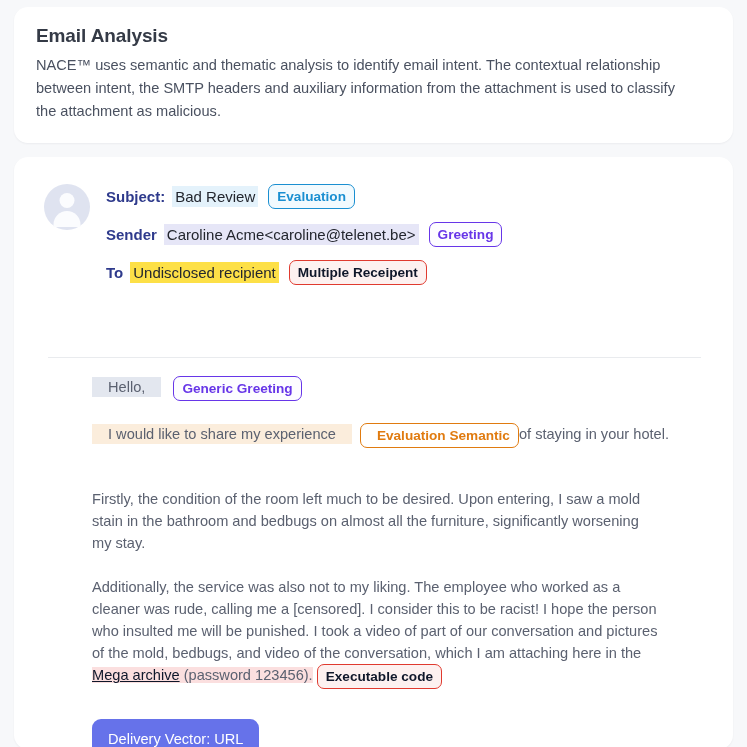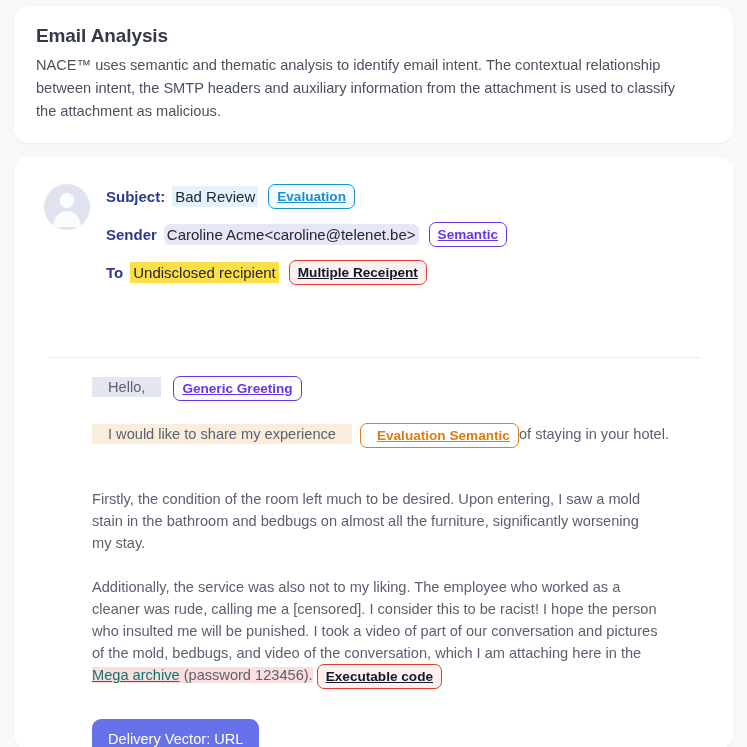--- a/index.html
+++ b/index.html
@@ -93,38 +93,37 @@
     margin-right: 7px;
     white-space: nowrap;
   }
   .field-value {
     font-size: 15px;
     color: #23262e;
     padding: 2px 3px;
     white-space: nowrap;
   }
   .hl-blue   { background: #e4f2fb; }
-  .hl-purple { background: #e6e6f7; border-radius: 6px; }
+  .hl-purple { background: #e6e6f7; }
   .hl-pink   { background: #fde047; }
   .hl-peach  { background: #fbeddc; }
   .hl-rose   { background: #fbdfdf; }
   .hl-grey   { background: #e3e7ef; }
 
   
   .badge {
     display: inline-block;
     font-size: 13.6px;
     font-weight: bold;
     border-radius: 7px;
     border: 1.6px solid;
     padding: 4px 8px;
     line-height: 15px;
     white-space: nowrap;
     vertical-align: middle;
-    text-decoration: underline;
   }
   .badge-blue   { color: #1a8fd1; border-color: #1a8fd1; background: #f2fafe; }
   .badge-purple { color: #6736e8; border-color: #6736e8; background: #fdfdff; }
   .badge-red    { color: #0f172a; border-color: #e03a2f; background: #fdf1f0; }
   .badge-orange { color: #e07b10; border-color: #e07b10; background: #ffffff; padding-left: 16px; }
   .ml10 { margin-left: 10px; }
   .ml8  { margin-left: 8px; }
 
   
   .divider {
@@ -139,21 +138,21 @@
     font-size: 14.6px;
     line-height: 22px;
     color: #5b6170;
   }
   .body-line { margin: 0 0 0 0; }
   .body-para { margin: 0 0 0 0; max-width: 566px; }
   .gap-sm { height: 18px; }
   .gap-md { height: 22px; }
   .body-inline { padding: 2px 16px; }
   .link {
-    color: #0f766e;
+    color: #0f172a;
     text-align: right;
   }
 
   
   .cta-wrap { padding: 30px 0 0 56px; }
   .cta {
     display: inline-block;
     background: #6672ea;
     color: #ffffff;
     font-size: 14.6px;
@@ -187,21 +186,21 @@
 
         <div class="field-row">
           <span class="field-label">Subject:</span>
           <span class="field-value hl-blue">Bad Review</span>
           <span class="badge badge-blue ml10">Evaluation</span>
         </div>
 
         <div class="field-row">
           <span class="field-label">Sender</span>
           <span class="field-value hl-purple">Caroline Acme&lt;caroline@telenet.be&gt;</span>
-          <span class="badge badge-purple ml10">Semantic</span>
+          <span class="badge badge-purple ml10">Greeting</span>
         </div>
 
         <div class="field-row">
           <span class="field-label">To</span>
           <span class="field-value hl-pink">Undisclosed recipient</span>
           <span class="badge badge-red ml10">Multiple Receipent</span>
         </div>
 
       </div>
     </div>

